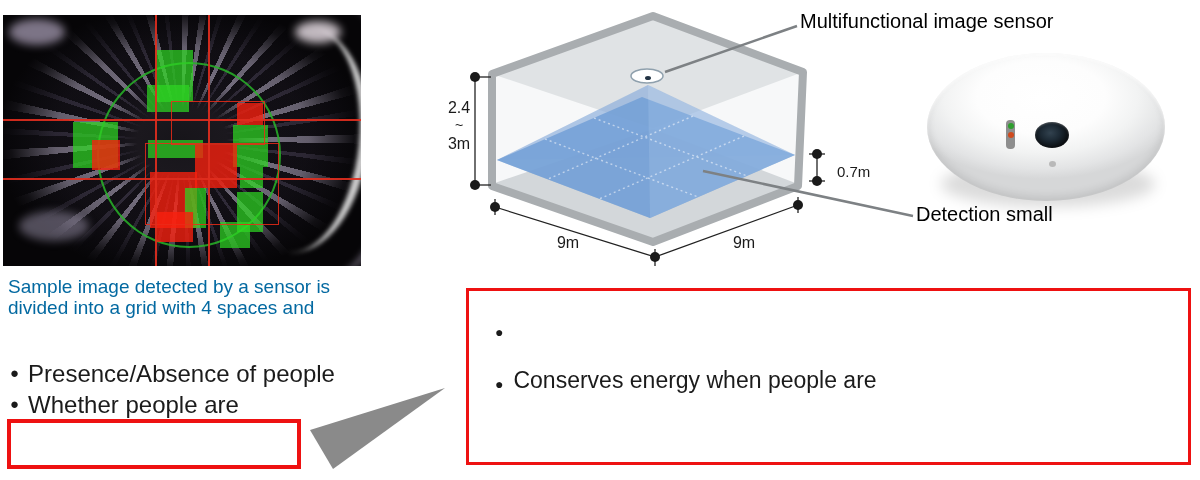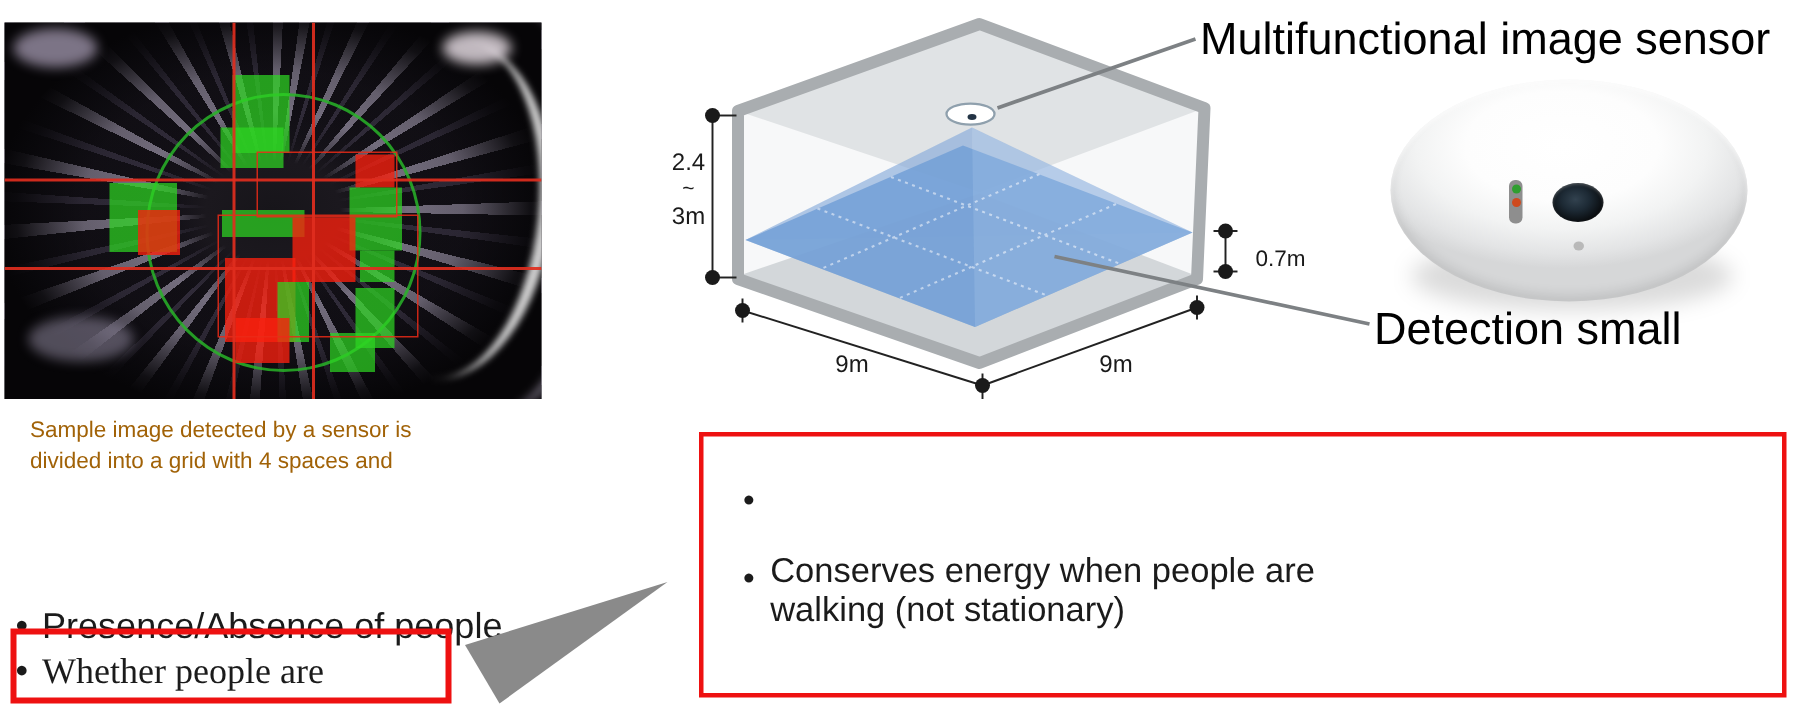--- a/index.html
+++ b/index.html
@@ -30,37 +30,37 @@
       border-radius:50%;opacity:.85;}
   .blk{position:absolute;}
   .bg{background:rgba(46,214,34,.72);}
   .br{background:rgba(250,32,14,.78);}
   .cellout{position:absolute;border:1.5px solid rgba(235,42,24,.85);}
   .gl{position:absolute;background:rgba(224,46,30,.92);}
   .glv{top:0;width:2px;height:251px;}
   .glh{left:0;height:2px;width:358px;}
 
   
-  .caption{position:absolute;left:8px;top:277px;font-size:15px;line-height:20.5px;color:#a16207;margin-left:12px;}
-  .lb{position:absolute;font-size:24px;color:#1b1b1b;white-space:nowrap;margin-top:44px;}
+  .caption{position:absolute;left:8px;top:277px;font-size:19px;line-height:20.5px;color:#0369a1;}
+  .lb{position:absolute;font-size:24px;color:#1b1b1b;white-space:nowrap;}
   .lb .dot{font-size:15px;vertical-align:4px;margin-right:9px;}
   .lb1{left:10px;top:360px;}
-  .lb2{left:10px;top:391px;font-family:Liberation Serif, serif;}
+  .lb2{left:10px;top:391px;}
   .lb3{left:31px;top:423px;}
   .redbox-small{position:absolute;left:7px;top:419px;width:286px;height:42px;border:4px solid #ee1111;}
 
   
   .arrow{position:absolute;left:305px;top:383px;width:145px;height:90px;}
 
   
   .room{position:absolute;left:430px;top:0;width:484px;height:270px;}
   .room text{font-family:"Liberation Sans",sans-serif;font-size:16px;fill:#1a1a1a;}
   .room text.tilde{font-size:14px;}
   .room text.small{font-size:15px;}
-  .biglabel{position:absolute;font-size:30px;color:#000;white-space:nowrap;}
+  .biglabel{position:absolute;font-size:20px;color:#000;white-space:nowrap;}
   .sensor-label{left:800px;top:10px;}
   .area-label{left:916px;top:203px;}
 
   
   .device{position:absolute;left:915px;top:45px;width:265px;height:165px;}
   .disc-shadow{position:absolute;left:26px;top:116px;width:214px;height:46px;border-radius:50%;
       background:rgba(0,0,0,.14);filter:blur(7px);}
   .disc{position:absolute;left:12px;top:8px;width:238px;height:148px;border-radius:50%;
       background:radial-gradient(ellipse 60% 55% at 48% 30%, #ffffff 0%, #fdfdfd 45%, #f2f3f3 68%, #e3e4e5 88%, #d6d7d8 100%);
       box-shadow:inset 0 -4px 8px rgba(0,0,0,.10), inset 0 2px 3px rgba(255,255,255,.9);}
@@ -201,17 +201,17 @@
       <div class="pin"></div>
     </div>
   </div>
 
   <div class="benefits">
     <div class="bb bb1">
         <span class="dot">●</span>
       </div>
     <div class="bb bb2">
         <span class="dot">●</span>
-        <span><span>Conserves energy when people are</span><br><span>walking (not stationary)</span></span>
+        <span><span>Conserves energy when people are</span><br></span>
       </div>
   </div>
 
 </div>
 
 </body></html>

